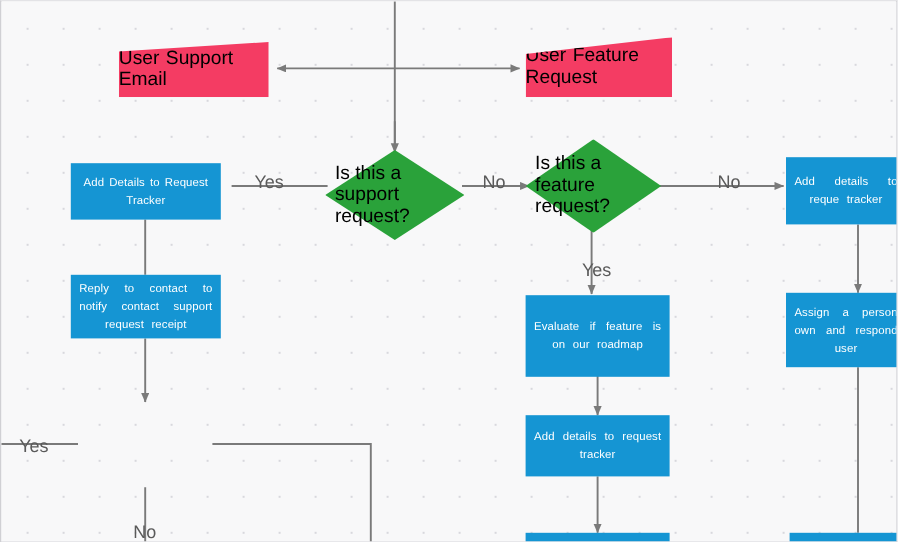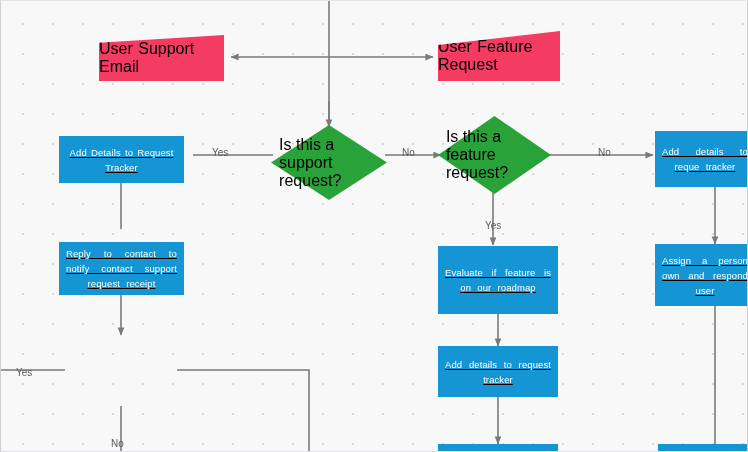--- a/index.html
+++ b/index.html
@@ -16,42 +16,42 @@
     background-size:30px 30px;
     background-position:7px 8px;
     box-sizing:border-box;
     border-left:1px solid #d0d0d4;
     border-right:1px solid #d0d0d4;
     border-top:1px solid #e3e3e6;
     border-bottom:1px solid #e3e3e6;
     overflow:hidden;
   }
   #edges{position:absolute;left:0;top:0;width:748px;height:452px;}
-  .node{position:absolute;box-sizing:border-box;display:flex;align-items:center;justify-content:center;text-decoration:underline;}
+  .node{position:absolute;box-sizing:border-box;display:flex;align-items:center;justify-content:center;}
   .node .lbl{
     color:#ffffff;
     font-size:9.5px;
     line-height:15px;
     text-align:center;
     text-align-last:center;
     padding:0 7px;
     letter-spacing:.1px;
     word-spacing:3.5px;
     z-index:2;
   }
   .process{background:#1595d3;}
   .process .lbl{text-align:justify;text-align-last:center;}
   .terminal{background:#f43c63;position:absolute;}
   .terminal .lbl{position:relative;}
   .decision{position:absolute;}
   .decision .dshape{position:absolute;left:0;top:0;width:100%;height:100%;background:#2aa23a;
     clip-path:polygon(50% 0%,100% 50%,50% 100%,0% 50%);}
   .decision .lbl{position:relative;z-index:3;width:86%;}
   .edgelabel{
-    position:absolute;color:#5a5a5a;font-size:10px;line-height:11px;
+    position:absolute;color:#5a5a5a;font-size:15px;line-height:11px;
     background:transparent;white-space:nowrap;
   }
 </style>
 </head>
 <body>
 
 <div id="canvas">
 
   <svg id="edges" viewBox="0 0 748 452" xmlns="http://www.w3.org/2000/svg">
     <defs>
@@ -102,21 +102,21 @@
   <div class="decision" style="left:437px;top:115px;width:113px;height:78px;">
     <div class="dshape"></div>
     <span class="lbl" style="position:absolute;left:7%;top:0;width:86%;height:100%;display:flex;align-items:center;justify-content:center;">Is this a feature request?</span>
   </div>
 
 
   <div class="node process" style="left:58px;top:135px;width:125px;height:47px;">
     <span class="lbl" style="text-align:center;text-align-last:center;word-spacing:1.5px;">Add Details to Request Tracker</span>
   </div>
 
-  <div class="node process" style="left:58px;top:228px;width:125px;height:53px;margin-top:13px;">
+  <div class="node process" style="left:58px;top:228px;width:125px;height:53px;">
     <span class="lbl">Reply to contact to notify contact support request receipt</span>
   </div>
 
   <div class="node process" style="left:437px;top:245px;width:120px;height:68px;">
     <span class="lbl">Evaluate if feature is on our roadmap</span>
   </div>
 
   <div class="node process" style="left:437px;top:345px;width:120px;height:51px;">
     <span class="lbl">Add details to request tracker</span>
   </div>

